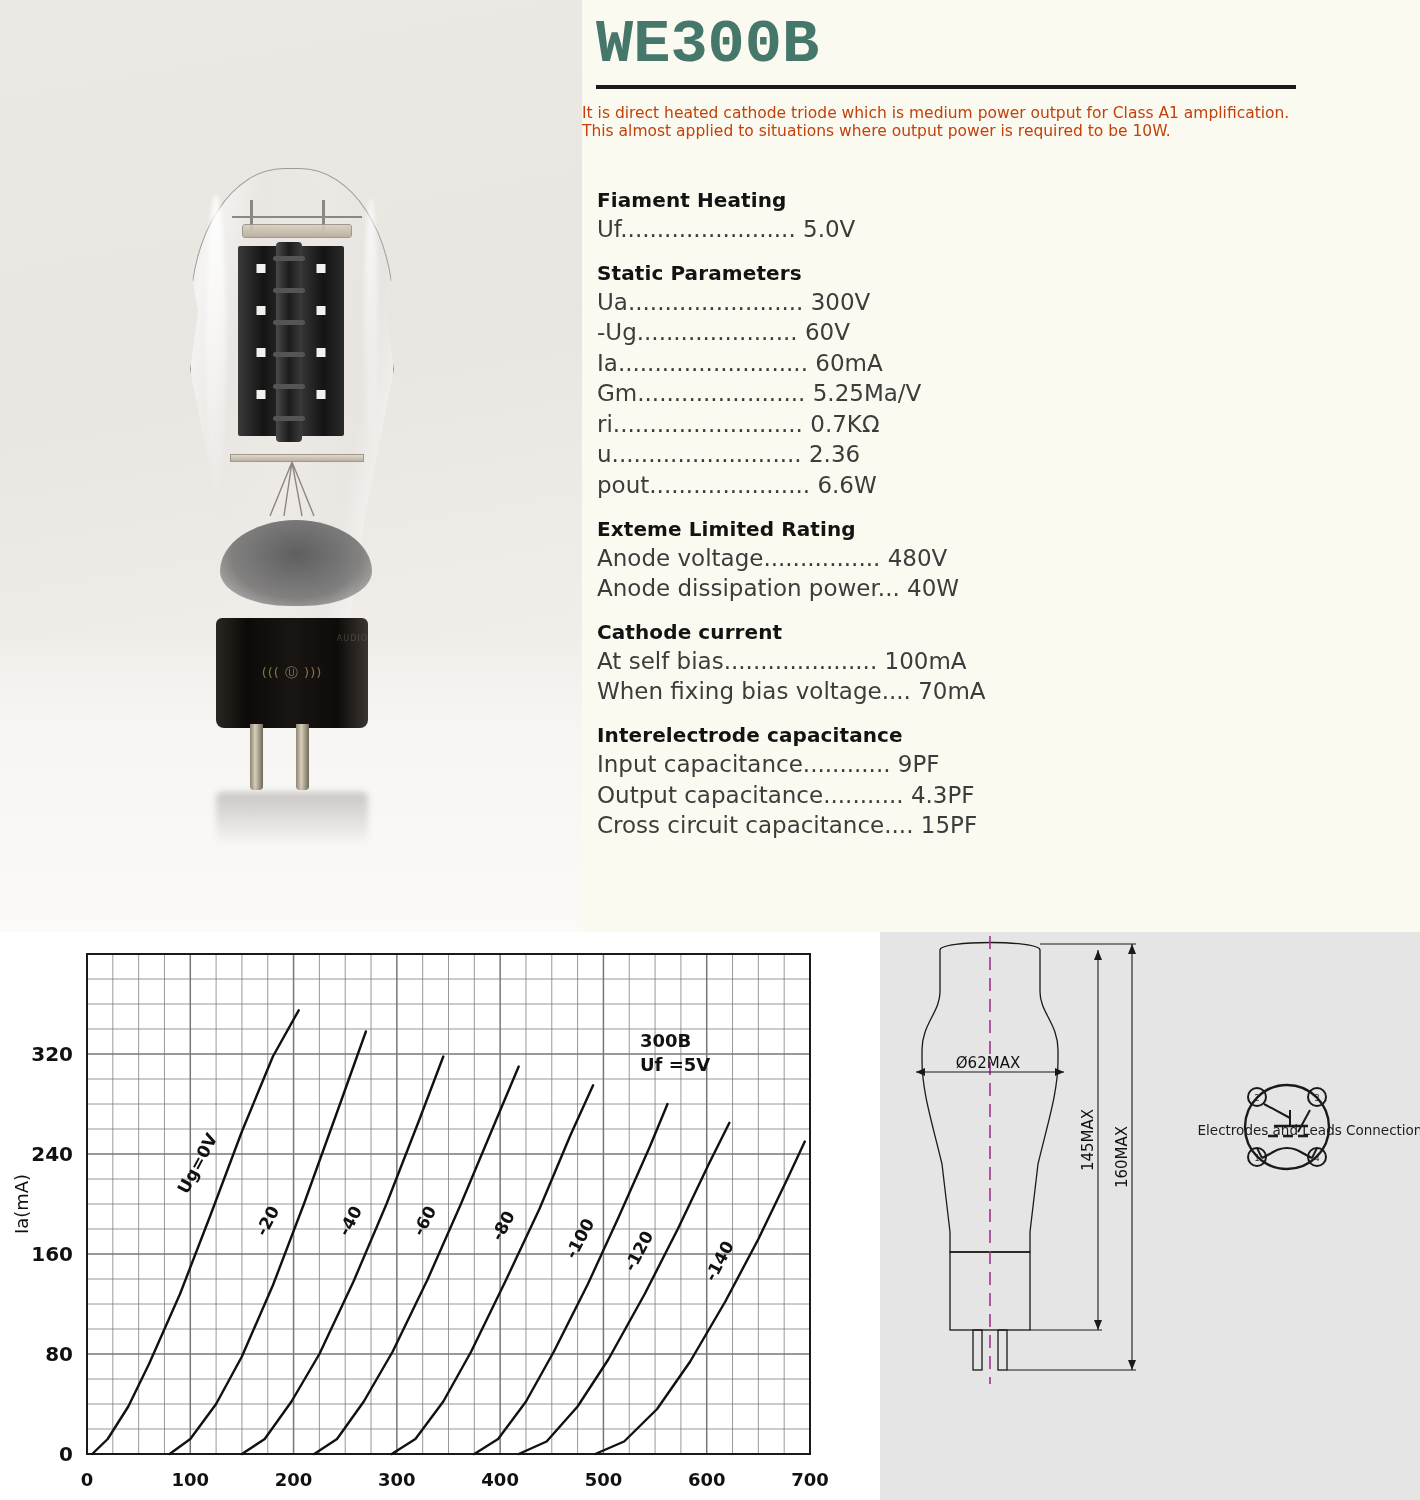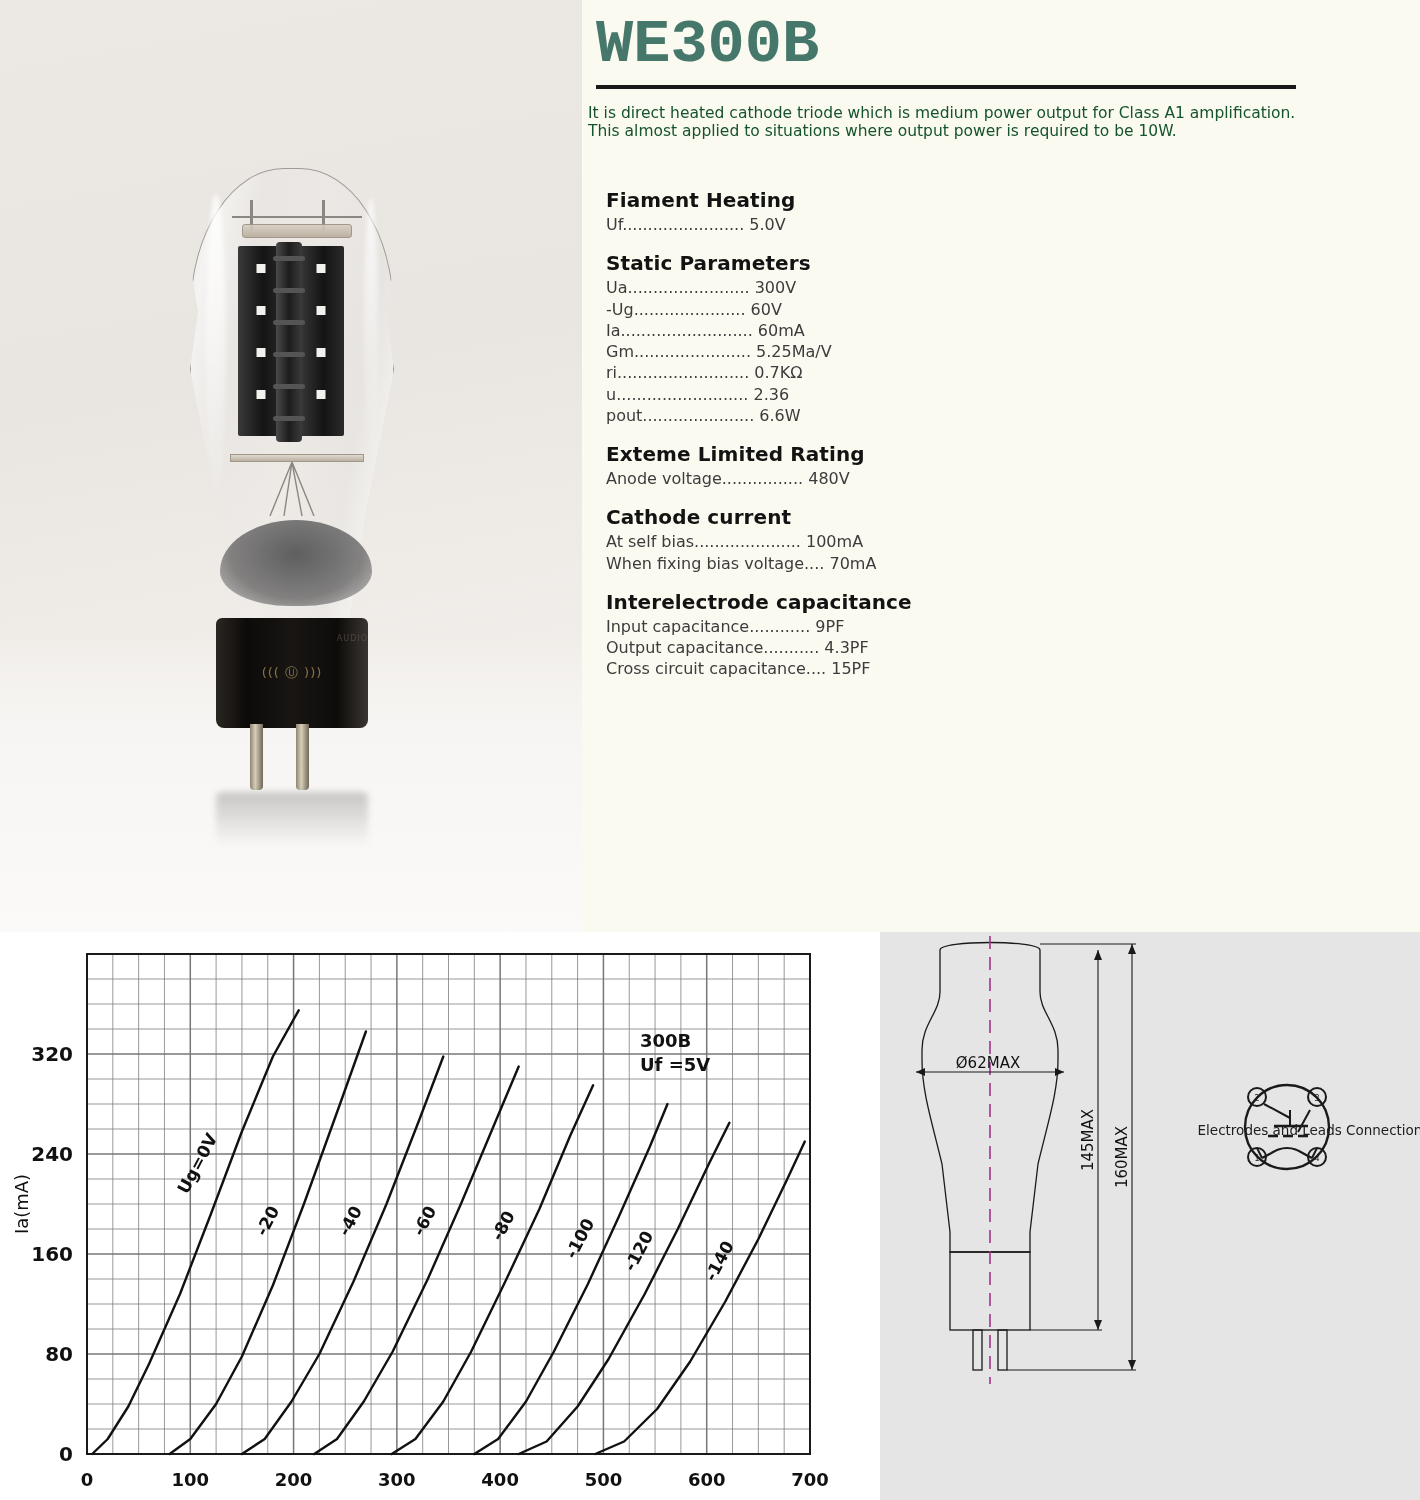--- a/index.html
+++ b/index.html
@@ -119,27 +119,27 @@
 
   
   .spec-panel { position:absolute; left:582px; top:0; width:838px; height:932px; background:#fbfaf0; }
   .title {
     position:absolute; left:14px; top:14px;
     font-family:Liberation Mono, monospace; font-weight:bold; font-size:62px;
     color:#45776b; letter-spacing:0px; line-height:1;
   }
   .title-rule { position:absolute; left:14px; top:85px; width:700px; height:4px; background:#1a1a1a; }
   .intro {
-    position:absolute; left:6px; top:104px; width:718px;
-    font-size:15.5px; color:#14532d; line-height:1.18;
-  }
-  .sections { position:absolute; left:24px; top:188px; width:700px; }
+    position:absolute; left:0; top:104px; width:718px;
+    font-size:15.5px; color:#c2410c; line-height:1.18;
+  }
+  .sections { position:absolute; left:15px; top:188px; width:700px; }
   .sec { margin-bottom: 16px; }
   .sec h3 { font-size:20px; font-weight:bold; color:#131313; margin-bottom:2px; letter-spacing:.1px;}
-  .row { font-size:16px; color:#3c3c3c; line-height:1.33; white-space:pre; }
+  .row { font-size:23px; color:#3c3c3c; line-height:1.33; white-space:pre; }
 
   
   .chart-panel { position:absolute; left:0; top:932px; width:880px; height:568px; background:#ffffff; }
   .chart-svg { position:absolute; left:0; top:0; }
 
   
   .dim-panel { position:absolute; left:880px; top:932px; width:540px; height:568px; background:#e5e5e5; }
   .dim-svg { position:absolute; left:0; top:0; }
   .elec-caption {
     position:absolute; left:310px; top:190px; width:240px; text-align:center;
@@ -201,20 +201,21 @@
           <div class="row">-Ug...................... 60V</div>
           <div class="row">Ia.......................... 60mA</div>
           <div class="row">Gm....................... 5.25Ma/V</div>
           <div class="row">ri.......................... 0.7KΩ</div>
           <div class="row">u.......................... 2.36</div>
           <div class="row">pout...................... 6.6W</div>
         </div>
         <div class="sec">
           <h3>Exteme Limited Rating</h3>
           <div class="row">Anode voltage................ 480V</div>
+          <div class="row">Anode dissipation power... 40W</div>
         </div>
         <div class="sec">
           <h3>Cathode current</h3>
           <div class="row">At self bias..................... 100mA</div>
           <div class="row">When fixing bias voltage.... 70mA</div>
         </div>
         <div class="sec">
           <h3>Interelectrode capacitance</h3>
           <div class="row">Input capacitance............ 9PF</div>
           <div class="row">Output capacitance........... 4.3PF</div>

